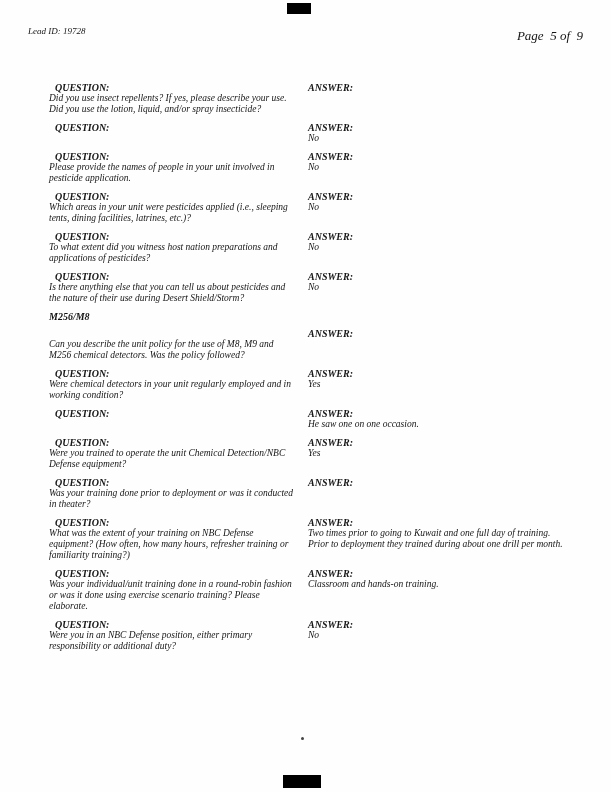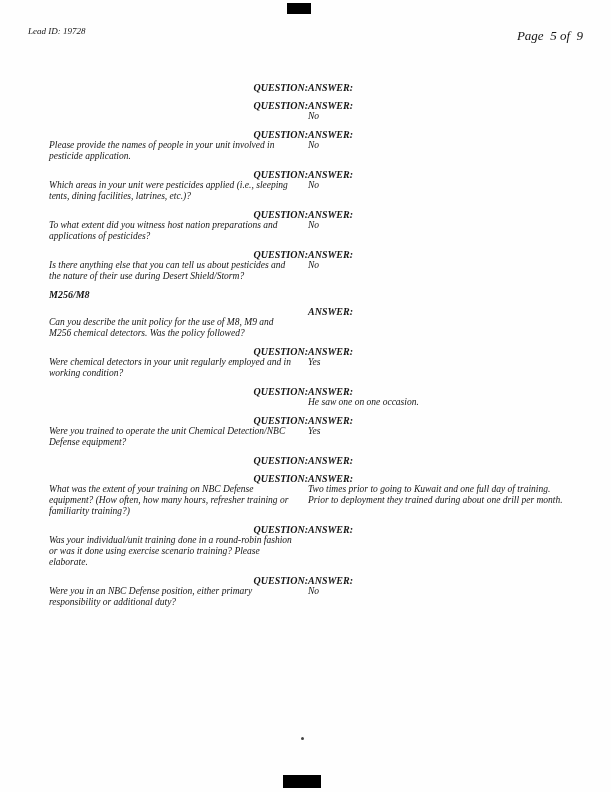--- a/index.html
+++ b/index.html
@@ -34,21 +34,20 @@
     display:grid;
     grid-template-columns:259px 1fr;
     margin-bottom:7px;
     font-size:9.5px;
     line-height:11px;
   }
   .q-label {
     grid-column:1; grid-row:1;
     font-weight:700; font-size:10px; line-height:11px;
     padding-left:6px;
-    text-align:right;
   }
   .a-label {
     grid-column:2; grid-row:1;
     font-weight:700; font-size:10px; line-height:11px;
   }
   .q-text {
     grid-column:1; grid-row:2;
     padding-right:12px;
   }
   .a-text {
@@ -70,20 +69,21 @@
   <div class="stray-dot"></div>
 
   <div class="lead-id">Lead ID: 19728</div>
   <div class="page-num">Page  5 of  9</div>
 
   <div class="content">
 
     <div class="qa">
       <div class="q-label">QUESTION:</div>
       <div class="a-label">ANSWER:</div>
+      <div class="q-text">Did you use insect repellents?  If yes, please describe your use.  Did you use the lotion, liquid, and/or spray insecticide?</div>
       <div class="a-text"></div>
     </div>
 
     <div class="qa">
       <div class="q-label">QUESTION:</div>
       <div class="a-label">ANSWER:</div>
       <div class="a-text">No</div>
     </div>
 
     <div class="qa">
@@ -139,34 +139,36 @@
     <div class="qa">
       <div class="q-label">QUESTION:</div>
       <div class="a-label">ANSWER:</div>
       <div class="q-text">Were you trained to operate the unit Chemical Detection/NBC Defense equipment?</div>
       <div class="a-text">Yes</div>
     </div>
 
     <div class="qa">
       <div class="q-label">QUESTION:</div>
       <div class="a-label">ANSWER:</div>
+      <div class="q-text">Was your training done prior to deployment or was it conducted in theater?</div>
       <div class="a-text"></div>
     </div>
 
     <div class="qa">
       <div class="q-label">QUESTION:</div>
       <div class="a-label">ANSWER:</div>
       <div class="q-text">What was the extent of your training on NBC Defense equipment?  (How often, how many hours, refresher training or familiarity training?)</div>
       <div class="a-text">Two times prior to going to Kuwait and one full day of training.  Prior to deployment they trained during about one drill per month.</div>
     </div>
 
     <div class="qa">
       <div class="q-label">QUESTION:</div>
       <div class="a-label">ANSWER:</div>
       <div class="q-text">Was your individual/unit training done in a round-robin fashion or was it done using exercise scenario training? Please elaborate.</div>
+      <div class="a-text">Classroom and hands-on training.</div>
     </div>
 
     <div class="qa">
       <div class="q-label">QUESTION:</div>
       <div class="a-label">ANSWER:</div>
       <div class="q-text">Were you in an NBC Defense position, either primary responsibility or additional duty?</div>
       <div class="a-text">No</div>
     </div>
 
   </div>

